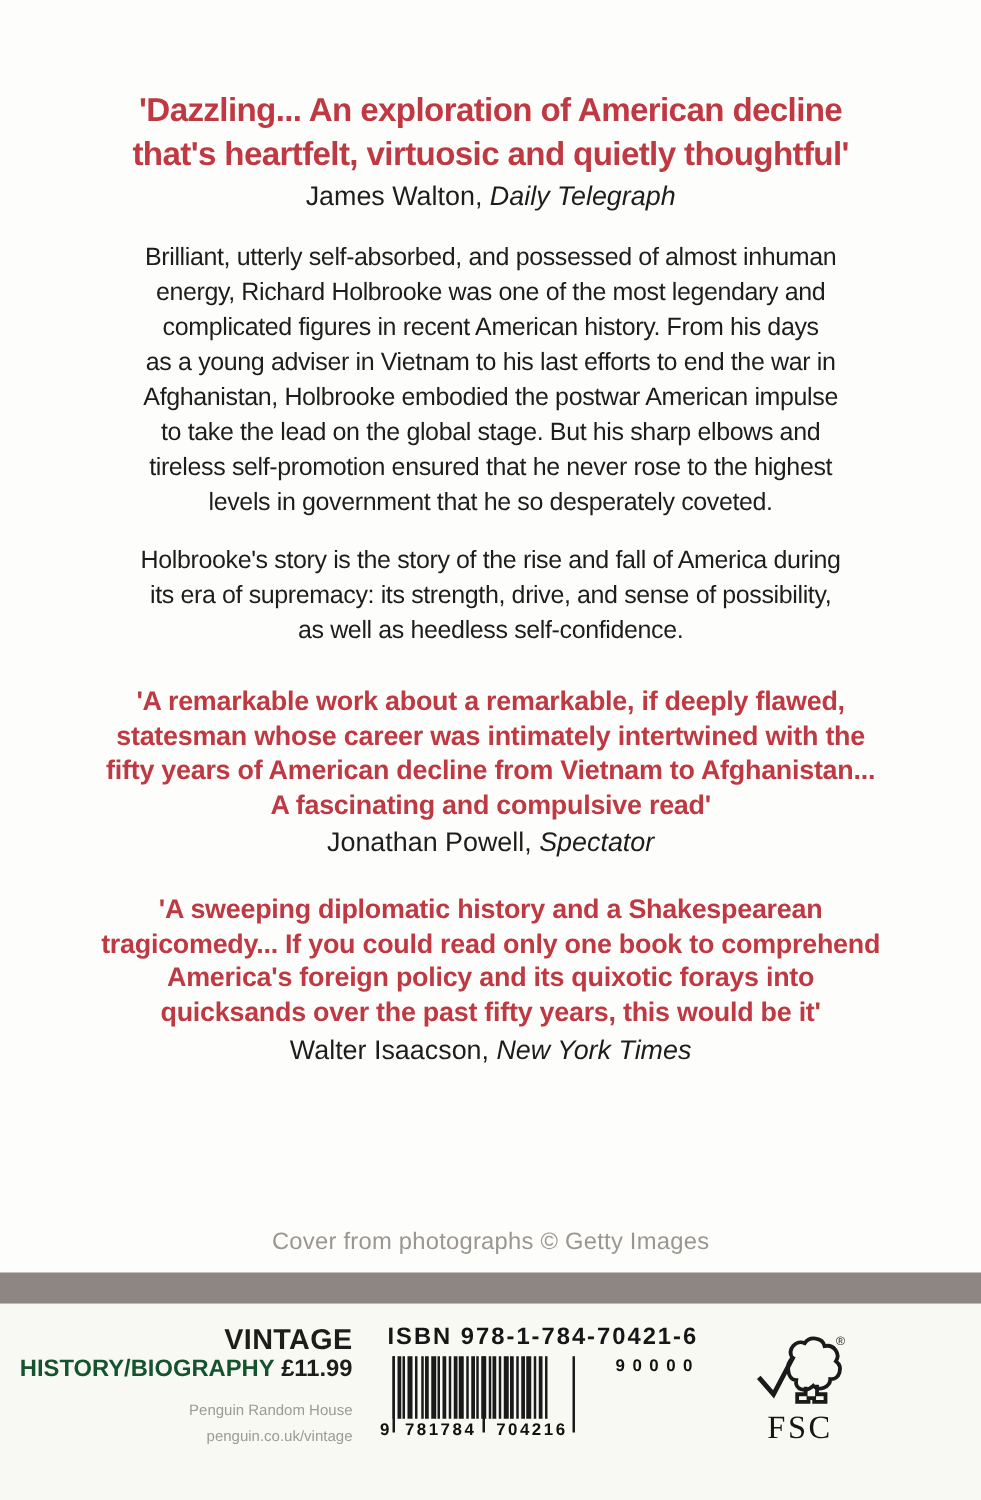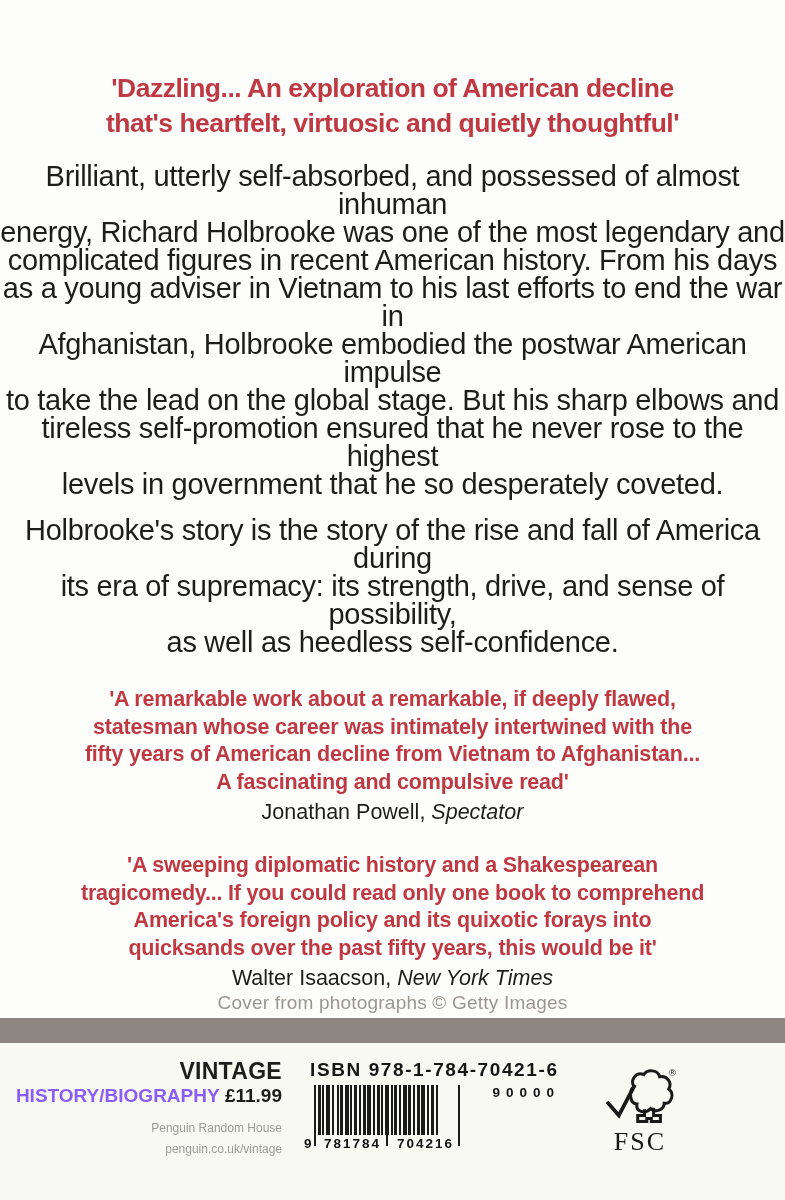--- a/index.html
+++ b/index.html
@@ -20,34 +20,34 @@
   .quote-small{
     color:#bf3943;font-weight:bold;font-size:21.5px;line-height:27.5px;
     letter-spacing:-0.2px;white-space:pre-line;
   }
   .q2{margin-top:30px;}
   .q3{margin-top:26px;}
   .attribution{font-size:21.5px;line-height:27px;margin-top:3px;color:#1d1d1b;}
   .attribution .src{font-style:italic;}
 
   .body-text{
-    font-size:29px;line-height:28px;letter-spacing:-0.3px;white-space:pre-line;color:#1d1d1b;
+    font-size:20px;line-height:28px;letter-spacing:-0.3px;white-space:pre-line;color:#1d1d1b;
   }
   .p1{margin-top:21px;}
   .p2{margin-top:18px;}
 
   .credit{margin-top:auto;padding-bottom:13px;font-size:19px;color:#9c9691;letter-spacing:0.2px;}
 
   .band{height:25px;background:#8e8683;flex:none;}
 
   .imprint{flex:none;height:157px;background:#f9f9f3;display:flex;align-items:flex-start;padding-top:16px;box-sizing:border-box;}
   .imprint-left{width:282px;text-align:right;flex:none;}
   .vintage{font-size:23px;font-weight:bold;letter-spacing:0.3px;color:#1d1d1b;line-height:24px;}
   .cat-price{font-size:19px;font-weight:bold;margin-top:2px;line-height:22px;}
-  .cat{color:#8b5cf6;}
+  .cat{color:#14532d;}
   .price{color:#1d1d1b;}
   .company{margin-top:11px;font-size:12px;line-height:21px;color:#9b9b97;}
 
   .barcode-block{margin-left:22px;flex:none;}
   .isbn{font-size:19px;font-weight:bold;letter-spacing:1.6px;color:#161616;padding-left:6px;}
   .codes-row{display:flex;align-items:flex-start;margin-top:4px;}
   .ean{position:relative;width:158px;height:66px;}
   .ean .bars{position:absolute;left:10px;right:2px;top:0;height:50px;display:flex;}
   .bars i{display:block;height:100%;}
   .bars i.bar{background:#1a1a1a;}
@@ -69,20 +69,21 @@
 </style>
 </head>
 <body>
 
 <div class="cover">
   <div class="top">
 
 
     <div class="quote-big">'Dazzling... An exploration of American decline
 that's heartfelt, virtuosic and quietly thoughtful'</div>
+    <div class="attribution"><span>James Walton, </span><span class="src">Daily Telegraph</span></div>
 
     <div class="body-text p1">Brilliant, utterly self-absorbed, and possessed of almost inhuman
 energy, Richard Holbrooke was one of the most legendary and
 complicated figures in recent American history. From his days
 as a young adviser in Vietnam to his last efforts to end the war in
 Afghanistan, Holbrooke embodied the postwar American impulse
 to take the lead on the global stage. But his sharp elbows and
 tireless self-promotion ensured that he never rose to the highest
 levels in government that he so desperately coveted.</div>
     <div class="body-text p2">Holbrooke's story is the story of the rise and fall of America during

